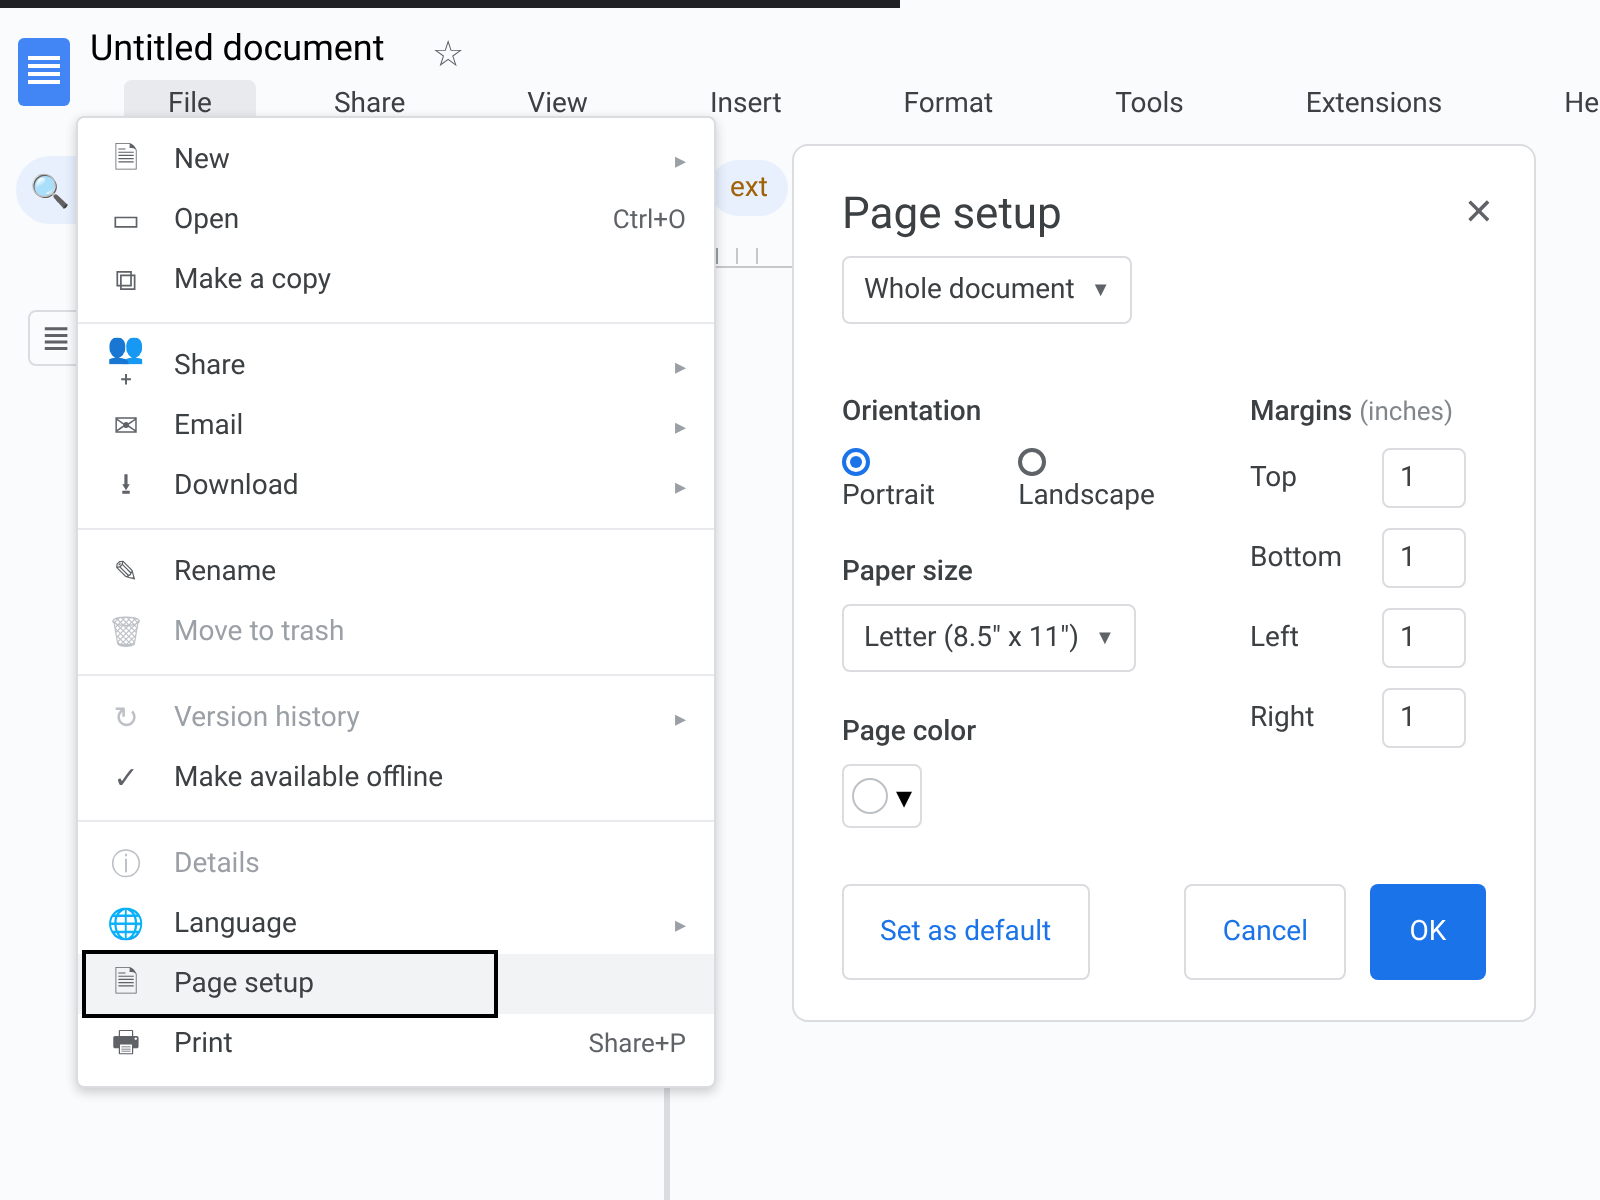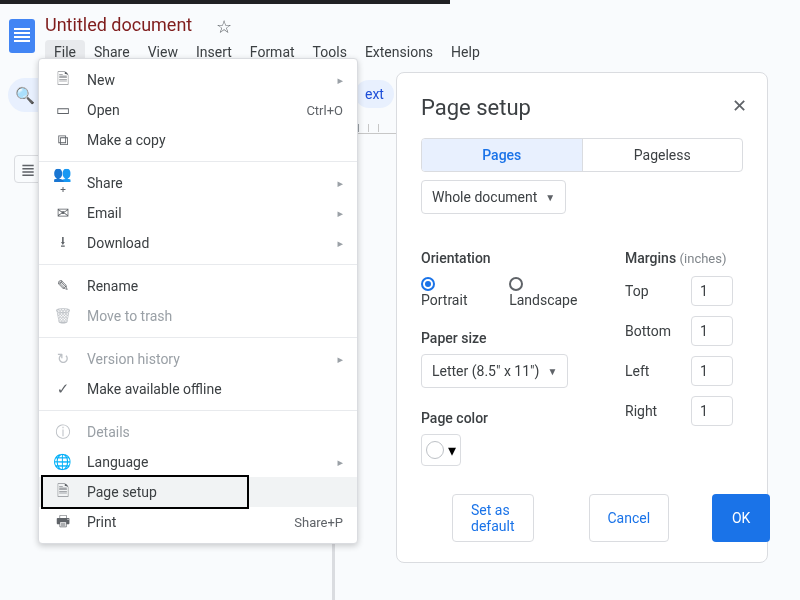--- a/index.html
+++ b/index.html
@@ -2,29 +2,29 @@
 <html><head>
 <meta charset="utf-8">
 <style>
   * { box-sizing: border-box; margin: 0; padding: 0; font-family: "Google Sans", Roboto, Arial, sans-serif; }
   body { width: 800px; height: 600px; background: #f9fbfd; overflow: hidden; position: relative; }
   .blackbar { position: absolute; top:0; left:0; width: 450px; height:4px; background:#202124; }
 
   .app-header { position:absolute; top:6px; left:0; right:0; height:60px; }
   .doc-icon { position:absolute; top:13px; left:9px; width:26px; height:34px; background:#4285f4; border-radius:3px; }
   .doc-icon::after { content:""; position:absolute; left:5px; top:9px; width:16px; height:2px; background:#fff; box-shadow:0 4px 0 #fff, 0 8px 0 #fff, 0 12px 0 #fff; }
-  .doc-title { position:absolute; top:8px; left:45px; font-size:18px; color:#7f1d1d; }
+  .doc-title { position:absolute; top:8px; left:45px; font-size:18px; color:#000000; }
   .star { position:absolute; top:10px; left:216px; font-size:18px; color:#5f6368; }
 
   .menubar { position:absolute; top:34px; left:45px; display:flex; gap:0; font-size:14px; color:#3c4043; }
-  .menubar div { padding:4px 9px; border-radius:4px; }
+  .menubar div { padding:4px 22px; border-radius:4px;margin-left:17px; }
   .menubar .active { background:#e8eaed; }
 
   .search-btn { position:absolute; top:78px; left:8px; width:34px; height:34px; border-radius:17px 0 0 17px; background:#e8f0fe; display:flex; align-items:center; justify-content:center; color:#444; }
-  .toolbar-frag { position:absolute; top:80px; left:355px; font-size:14px; color:#1d4ed8; padding:6px 10px; background:#e8f0fe; border-radius:14px; }
+  .toolbar-frag { position:absolute; top:80px; left:355px; font-size:14px; color:#a16207; padding:6px 10px; background:#e8f0fe; border-radius:14px; }
 
   .ruler { position:absolute; top:120px; left:358px; width:40px; height:14px; border-bottom:1px solid #c7c7c7; }
   .ruler::before{content:"";position:absolute;left:0;top:4px;width:1px;height:8px;background:#9aa0a6;box-shadow:10px 0 #c7c7c7,20px 0 #c7c7c7;}
 
   .outline-btn { position:absolute; top:155px; left:14px; width:28px; height:28px; border:1px solid #dadce0; border-radius:4px; display:flex; align-items:center; justify-content:center; font-size:18px; color:#5f6368; }
 
   .doc-edge { position:absolute; top:140px; left:332px; width:3px; height:460px; background:#dadce0; }
 
   
   .file-menu { position:absolute; top:58px; left:38px; width:320px; background:#fff; border:1px solid #dadce0; border-radius:4px; box-shadow:0 2px 6px rgba(0,0,0,.2); padding:6px 0; }
@@ -63,21 +63,21 @@
   .radio.checked::after{content:"";position:absolute;inset:2px;background:#1a73e8;border-radius:50%;}
 
   .margin-row{ display:flex; align-items:center; margin-top:10px; gap:10px;}
   .margin-row label{ width:56px; font-size:14px; color:#3c4043;}
   .margin-row input{ width:42px; height:30px; border:1px solid #dadce0; border-radius:4px; padding:0 8px; font-size:14px; color:#3c4043;}
 
   .swatch-btn{ margin-top:8px; width:40px; height:32px; border:1px solid #dadce0; border-radius:4px; display:flex; align-items:center; justify-content:center; gap:4px;}
   .swatch{ width:18px; height:18px; border:1px solid #bdc1c6; border-radius:50%; background:#fff;}
 
   .dlg-actions{ display:flex; gap:12px; margin-top:28px; align-items:center;}
-  .btn{ height:48px; padding:11px 18px; border-radius:4px; font-size:14px; display:flex; align-items:center; justify-content:center;margin-left:31px;}
+  .btn{ height:48px; padding:11px 18px; border-radius:4px; font-size:14px; display:flex; align-items:center; justify-content:center;}
   .btn.outline{ border:1px solid #dadce0; color:#1a73e8; background:#fff;}
   .btn.primary{ background:#1a73e8; color:#fff; border:none; min-width:58px;}
   .spacer{flex:1;}
 </style>
 </head>
 <body>
 
 <div class="blackbar"></div>
 
 <div class="app-header">
@@ -176,24 +176,20 @@
     <span class="mi-icon">🖶</span>
     <span>Print</span>
     <span class="shortcut">Share+P</span>
   </div>
 </div>
 
 <div class="dialog">
   <div class="dlg-title">Page setup</div>
   <div class="dlg-close">✕</div>
 
-  <div class="tabbar">
-    <div class="tab active">Pages</div>
-    <div class="tab">Pageless</div>
-  </div>
 
   <div class="select">
     <span>Whole document</span>
     <span class="caret">▼</span>
   </div>
 
   <div class="two-col">
     <div class="col-left">
       <div class="section-label">Orientation</div>
       <div class="radios">

